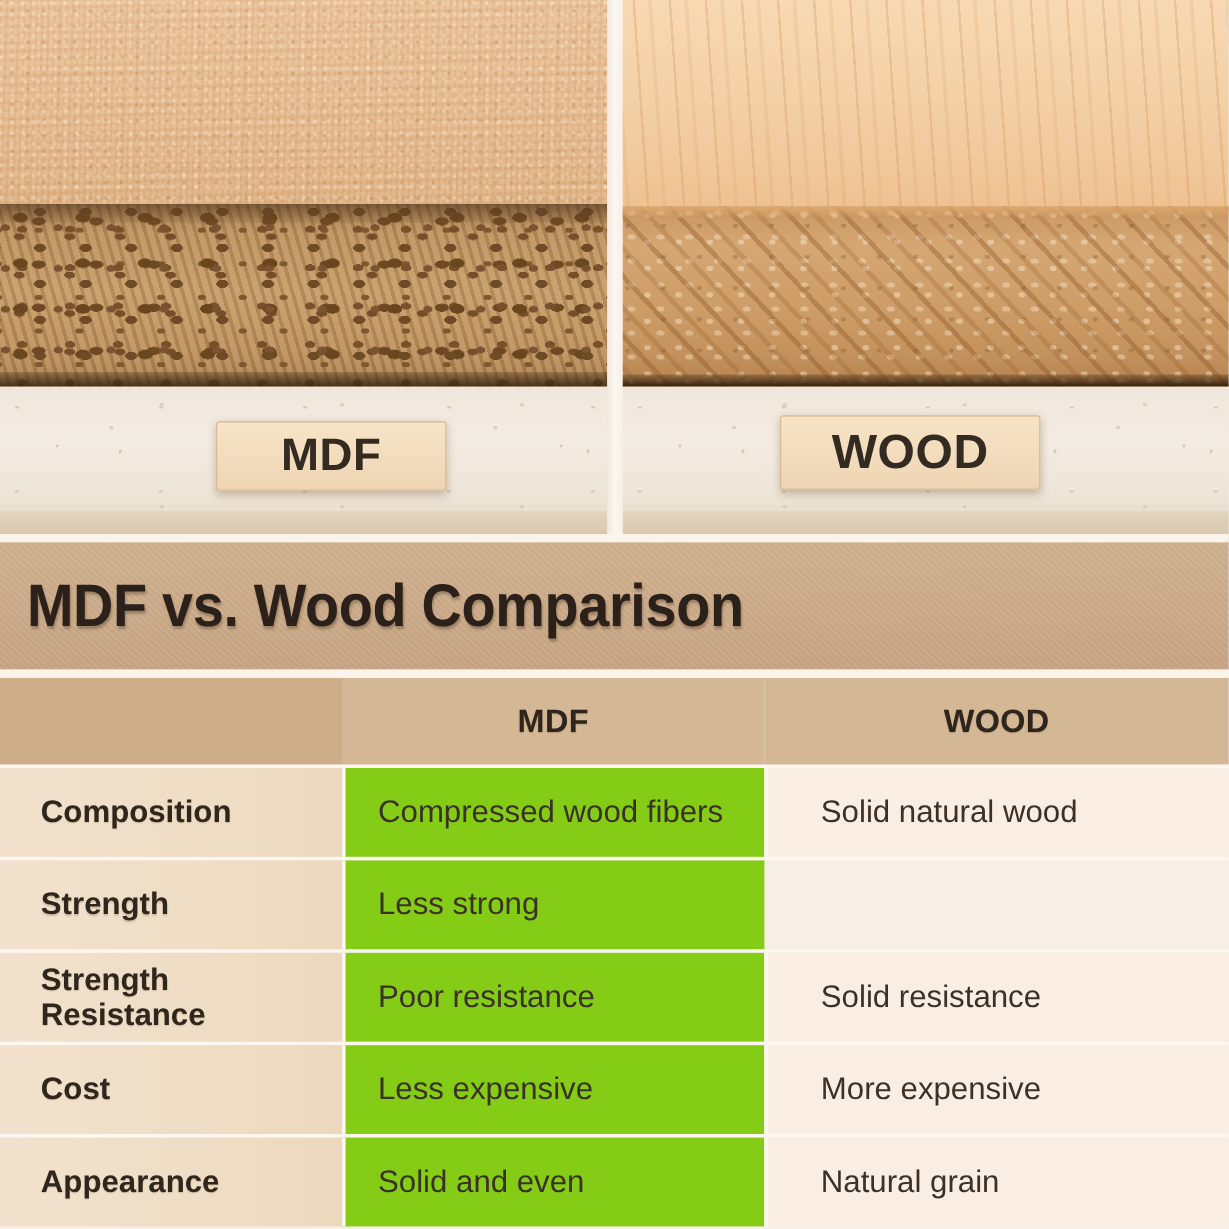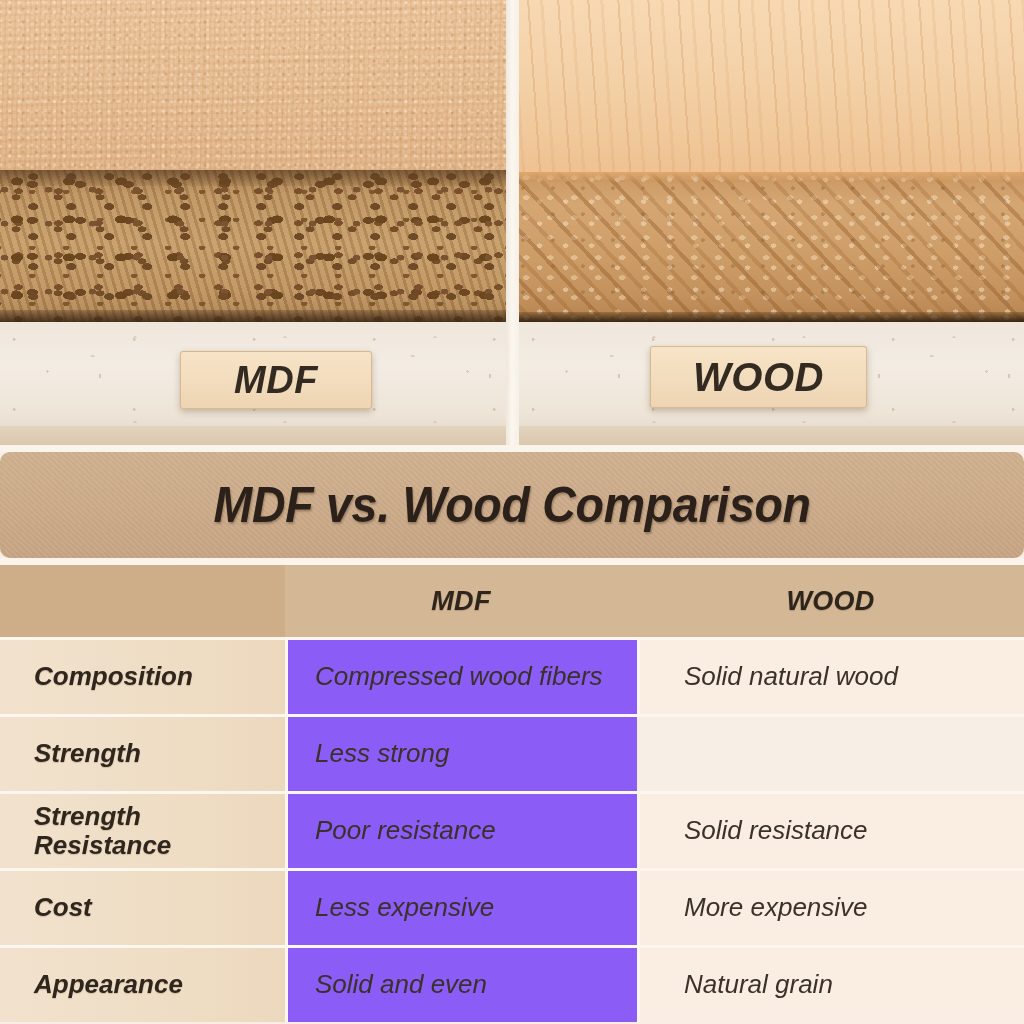--- a/index.html
+++ b/index.html
@@ -1,21 +1,21 @@
 <!DOCTYPE html>
 <html><head>
 <meta charset="utf-8">
 <style>
   html,body{margin:0;padding:0;}
   body{
     width:1024px;height:1024px;overflow:hidden;
     font-family:"Liberation Sans",sans-serif;
     background:#f7efe6;
   }
-  #page{position:relative;width:1024px;height:1024px;overflow:hidden;font-style:italic;}
+  #page{position:relative;width:1024px;height:1024px;overflow:hidden;}
 
   
   .photo-panel{position:absolute;left:0;top:0;width:1024px;height:452px;overflow:hidden;background:#efe6da;}
 
   .photo-half{position:absolute;top:0;height:452px;overflow:hidden;}
   .photo-left{left:0;width:506px;}
   .photo-right{left:519px;width:505px;}
 
   
   .bench{
@@ -127,21 +127,21 @@
   .badge-mdf{left:180px;top:351px;width:190px;height:56px;font-size:38px;}
   .badge-wood{left:650px;top:346px;width:215px;height:60px;font-size:40px;}
 
   
   .title-gap-top{position:absolute;left:0;top:445px;width:1024px;height:7px;background:#fbf4ec;}
   .title-banner{
     position:absolute;left:0;top:452px;width:1024px;height:106px;
     background:
       repeating-linear-gradient(43deg, rgba(255,255,255,.05) 0 2px, rgba(150,115,75,.05) 2px 4px),
       linear-gradient(180deg,#cfb08e 0%,#cbab8a 45%,#c6a483 100%);
-    display:flex;align-items:center;justify-content:center;border-radius:10px;
+    display:flex;align-items:center;
   }
   .title-text{
     font-size:50px;font-weight:bold;color:#2b211a;
     letter-spacing:-.3px;
     text-shadow:1px 2px 2px rgba(70,48,28,.35);
     transform:scaleX(.93);transform-origin:center;
   }
   .title-gap-bottom{position:absolute;left:0;top:558px;width:1024px;height:7px;background:#fbf4ec;}
 
   
@@ -158,21 +158,21 @@
   .thead .c-mdf,.thead .c-wood{justify-content:center;padding-left:0;}
   .thead .htext{
     font-size:27px;font-weight:bold;color:#2e251c;letter-spacing:.3px;
     text-shadow:0 1px 1px rgba(90,62,36,.25);
   }
 
   
   .tbody .trow{border-top:3px solid #fdf7f0;align-items:center;}
   .tbody .cell{height:74px;}
   .tbody .c-label{background:linear-gradient(90deg,#f2e2cd 0%,#eedcc3 70%,#ecd8bd 100%);}
-  .tbody .c-mdf{background:#8b5cf6;border-left:3px solid #fdf7f0;}
+  .tbody .c-mdf{background:#84cc16;border-left:3px solid #fdf7f0;}
   .tbody .c-wood{background:#faeee2;border-left:3px solid #fdf7f0;}
   .lbl{
     font-size:26px;font-weight:bold;color:#2f261d;line-height:1.12;
     text-shadow:0 1px 1px rgba(120,90,60,.25);
   }
   .val{font-size:26px;color:#3a3129;line-height:1.15;}
 </style>
 </head>
 <body>
 

